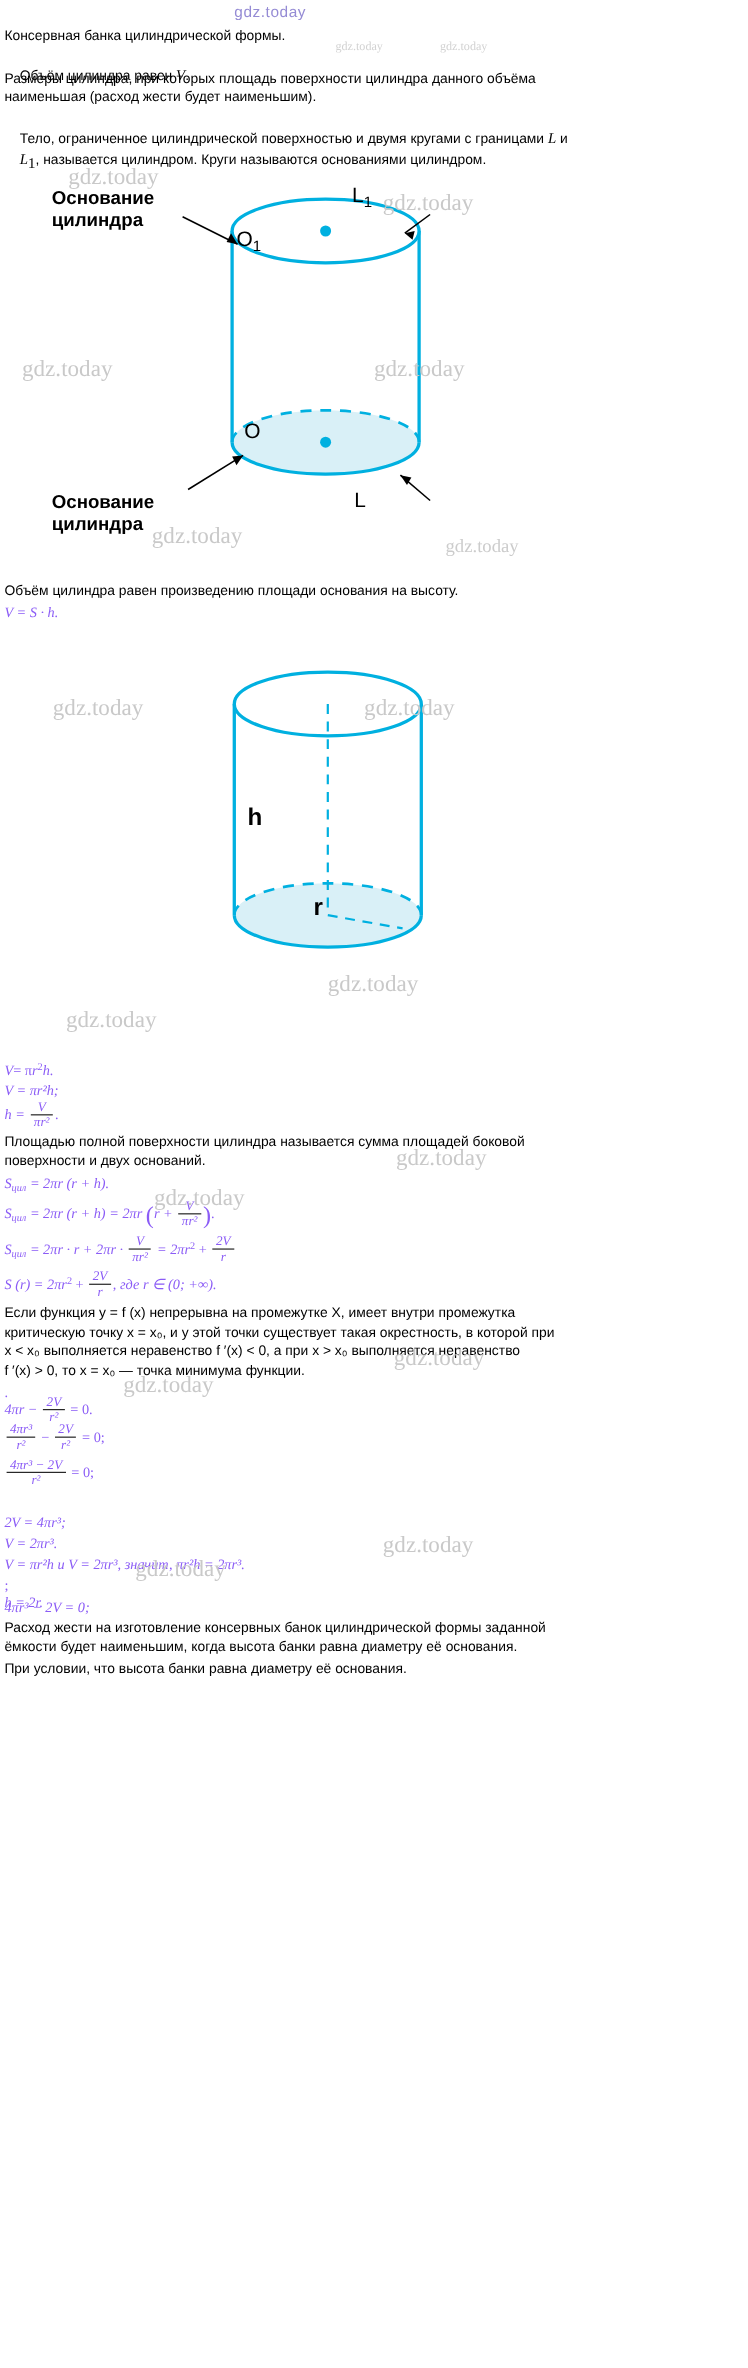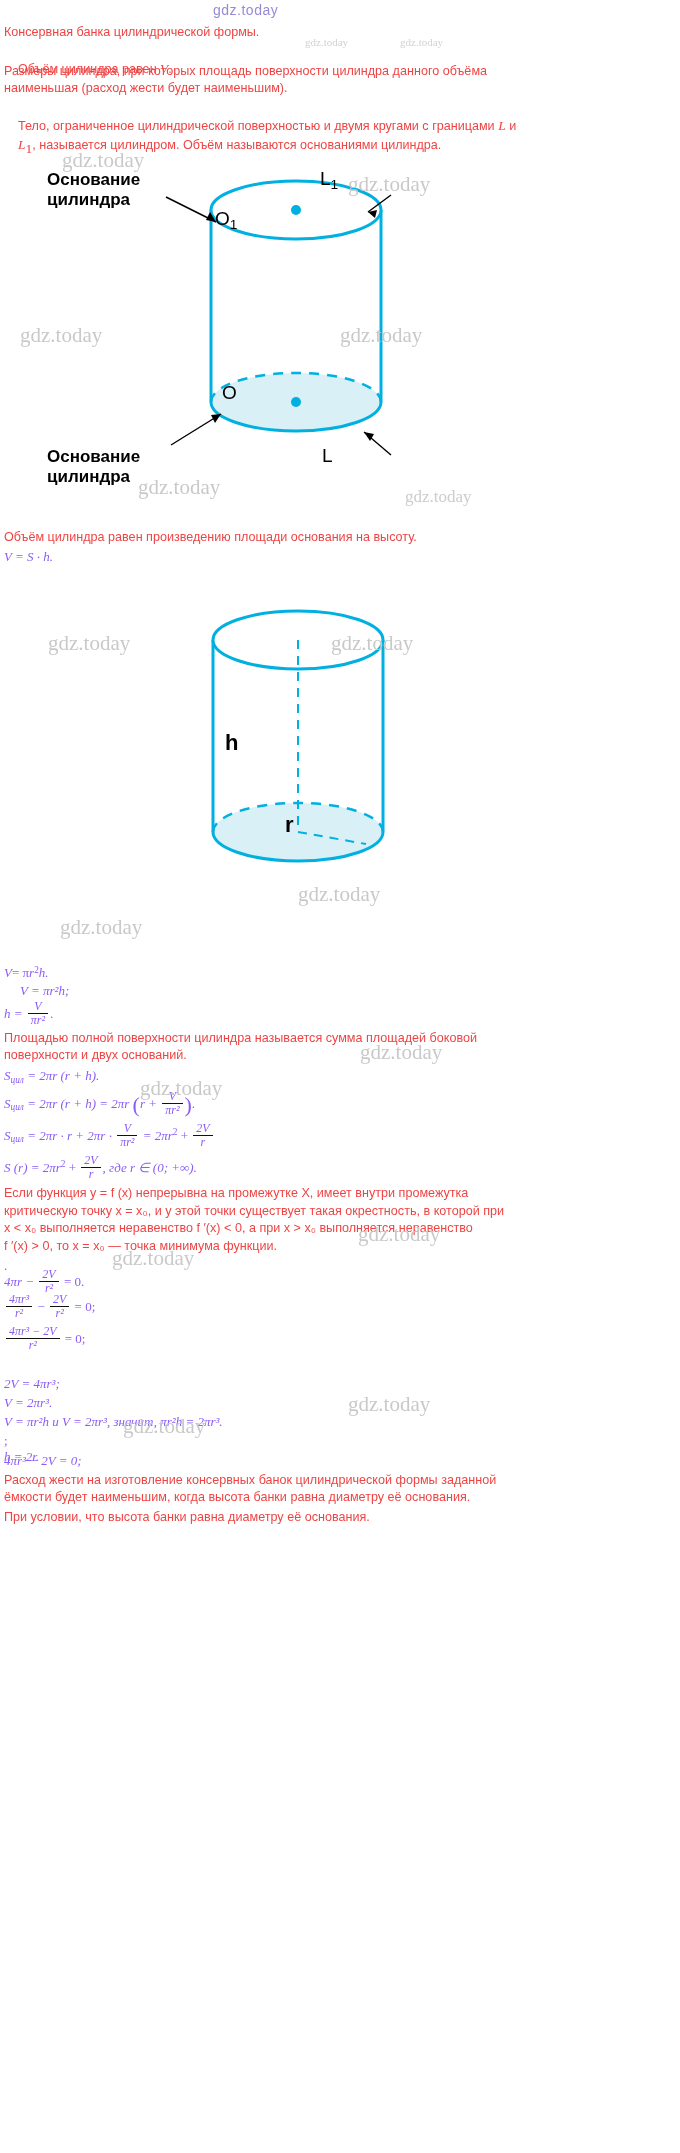--- a/index.html
+++ b/index.html
@@ -41,21 +41,21 @@
   }
   .wm.small { font-size: 11px; color: #d2d2d2; }
   .wm.med { font-size: 17px; color: #cccccc; }
   .wm.big { font-size: 21px; color: #c9c9c9; }
 
   .txt {
     position: absolute;
     font-family: "Liberation Sans", sans-serif;
     font-size: 12.6px;
     line-height: 17px;
-    color: #ef4444;
+    color: #000000;
     white-space: pre-wrap;
   }
   .mathline {
     position: absolute;
     font-family: "Liberation Serif", serif;
     font-size: 13px;
     color: #8b5cf6;
     white-space: nowrap;
   }
   .it { font-style: italic; }
@@ -117,21 +117,21 @@
   </div>
 
   <div class="txt" style="top:63px; left:4px; width:600px;">Размеры цилиндра, при которых площадь поверхности цилиндра данного объёма
 наименьшая (расход жести будет наименьшим).</div>
 
   <div class="txt" style="top:100px; left:4px; width:640px;">
     <span>Тело, ограниченное цилиндрической поверхностью и двумя кругами с границами </span><span class="it" style="font-family:'Liberation Serif',serif;font-size:13.5px;">L</span><span> и</span>
   </div>
 
   <div class="txt" style="top:119px; left:4px; width:640px;">
-    <span class="it" style="font-family:'Liberation Serif',serif;font-size:13.5px;">L</span><span class="sub" style="font-family:'Liberation Serif',serif;font-size:13.5px;">1</span><span>, называется цилиндром. Объём называются основаниями цилиндра.</span>
+    <span class="it" style="font-family:'Liberation Serif',serif;font-size:13.5px;">L</span><span class="sub" style="font-family:'Liberation Serif',serif;font-size:13.5px;">1</span><span>, называется цилиндром. Круги называются основаниями цилиндром.</span>
   </div>
 
   <div class="fig" style="top:140px; height:380px;">
     <svg class="cyl-svg" width="680" height="380" viewBox="0 0 680 380">
 
       <ellipse cx="250" cy="262" rx="85" ry="29" fill="#d9f0f7" stroke="none"></ellipse>
 
       <path d="M165 70 L165 262" stroke="#00b0e0" stroke-width="3" fill="none"></path>
       <path d="M335 70 L335 262" stroke="#00b0e0" stroke-width="3" fill="none"></path>
 
@@ -197,21 +197,21 @@
       <path d="M252 242 L320 254" stroke="#00b0e0" stroke-width="2" fill="none" stroke-dasharray="9 7"></path>
     </svg>
     <div class="lbl" style="top:140px; left:225px; font-size:22px; font-weight:bold;">h</div>
     <div class="lbl" style="top:222px; left:285px; font-size:22px; font-weight:bold;">r</div>
   </div>
 
   <div class="mathline" style="top:965px; left:4px;">
     <span class="it">V</span><span>= π</span><span class="it">r</span><span class="sup">2</span><span class="it">h.</span>
   </div>
 
-  <div class="mathline it" style="top:983px; left:20px;">V = πr²h;</div>
+  <div class="mathline it" style="top:983px; left:4px;">V = πr²h;</div>
 
   <div class="mathline" style="top:1000px; left:4px;">
     <span class="it">h =</span>
     <span class="frac">
       <span class="num it">V</span>
       <span class="den it">πr²</span>
     </span><span>.</span>
   </div>
 
   <div class="txt" style="top:1030px; left:4px; width:620px;">Площадью полной поверхности цилиндра называется сумма площадей боковой

